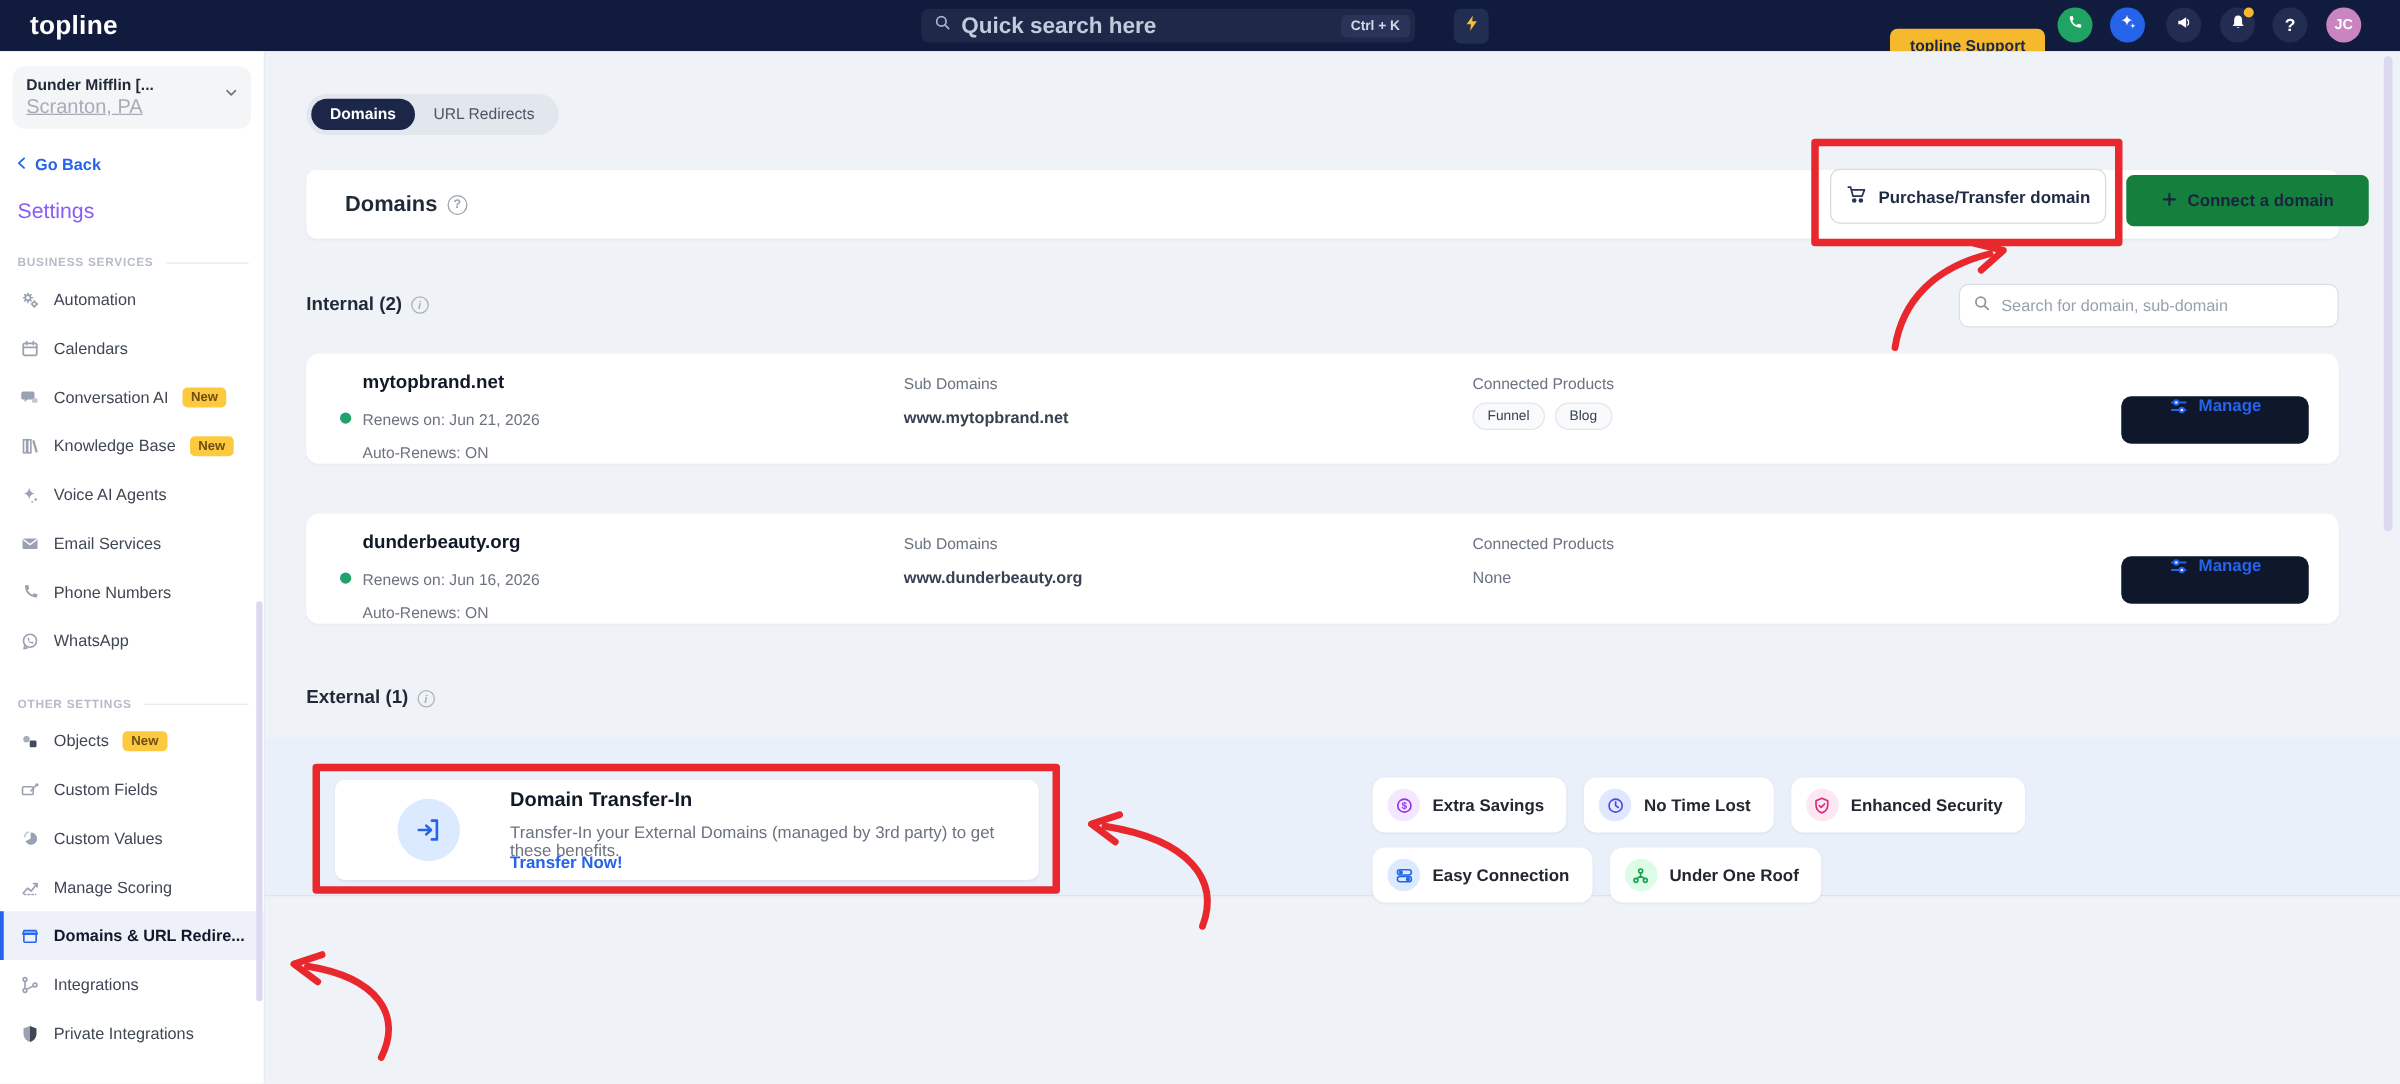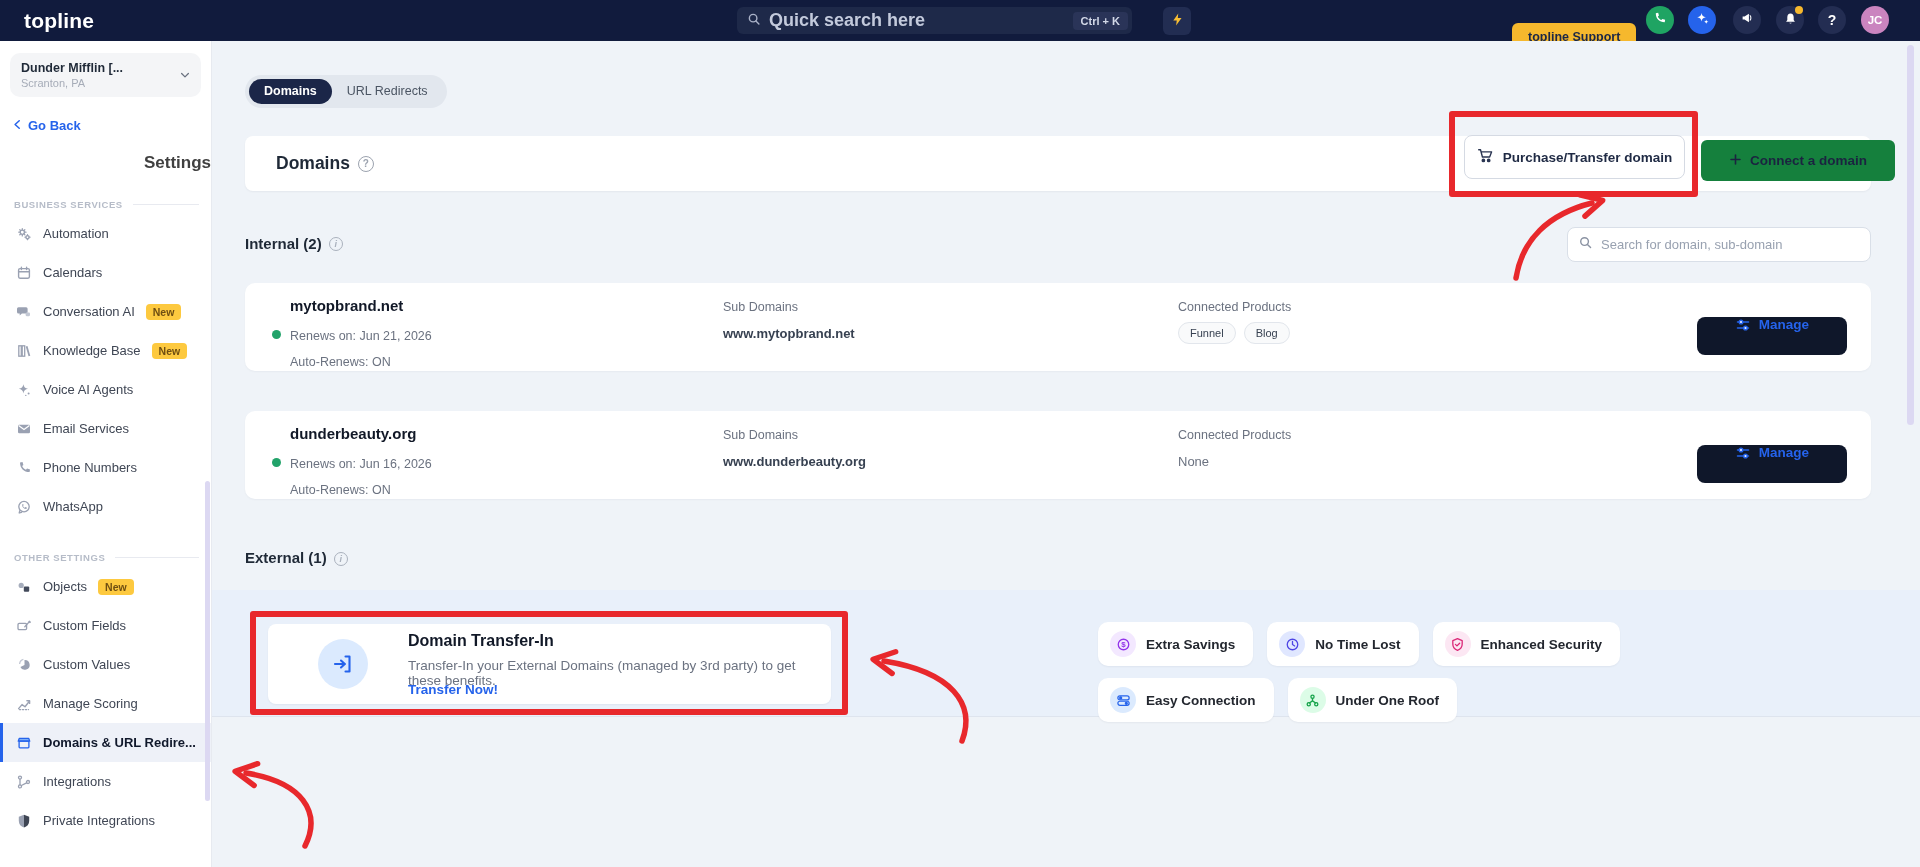--- a/index.html
+++ b/index.html
@@ -20,24 +20,24 @@
   .cir.green { background:#1fa463; }
   .cir.blue { background:#2563eb; }
   .cir.avatar { background:#ca84bf; color:#fff; font-size:11.5px; font-weight:bold; }
   .belldot { position:absolute; right:1px; top:0; width:8px; height:8px; border-radius:50%; background:#f6b82d; }
   .qmark { color:#fff; font-size:14px; font-weight:bold; }
 
   
   .sidebar { position:absolute; left:0; top:41px; width:212px; height:826px; background:#fff; border-right:1px solid #e7eaf0; }
   .acct { margin:12px 10px 0 10px; background:#f4f5f7; border-radius:10px; padding:8px 26px 8px 11px; position:relative; cursor:pointer; }
   .acct .nm { font-size:12.5px; font-weight:bold; color:#1f2937; white-space:nowrap; }
-  .acct .loc { font-size:11px; color:#a6acb8; margin-top:2px; }
+  .acct .loc { font-size:16px; color:#a6acb8; margin-top:2px;text-decoration:underline; }
   .acct .chev { position:absolute; right:10px; top:14px; }
   .goback { display:flex; align-items:center; gap:5px; margin:21px 0 0 12px; color:#2563eb; font-size:13px; font-weight:bold; cursor:pointer; }
-  .sbtitle { margin:20px 0 0 14px; font-size:17px; font-weight:bold; color:#404040;text-align:right; }
+  .sbtitle { margin:20px 0 0 14px; font-size:17px; font-weight:normal; color:#8b5cf6; }
   .seclabel { display:flex; align-items:center; margin:26px 0 4px 14px; font-size:9.5px; font-weight:bold; color:#b6bcc8; letter-spacing:.06em; }
   .seclabel .ln { flex:1; height:1px; background:#e8eaf0; margin:0 12px 0 10px; }
   .sbitem { display:flex; align-items:center; height:39px; padding-left:16px; gap:11px; font-size:13px; color:#3f4654; cursor:pointer; }
   .sbitem .ic { width:16px; height:16px; flex:0 0 16px; display:flex; align-items:center; justify-content:center; color:#9aa1b2; }
   .sbitem.active { background:#eef1f8; border-left:3px solid #2563eb; padding-left:13px; color:#10182b; font-weight:600; }
   .newbadge { background:#fdc93f; border-radius:4px; font-size:10.5px; font-weight:bold; color:#6f4e12; padding:2px 7px; }
   .sb-scroll { position:absolute; right:1px; top:440px; width:5px; height:320px; background:#dcd8f2; border-radius:3px; }
 
   
   .main-bg { position:absolute; left:212px; top:41px; right:0; bottom:0; background:#eff3f8; }

